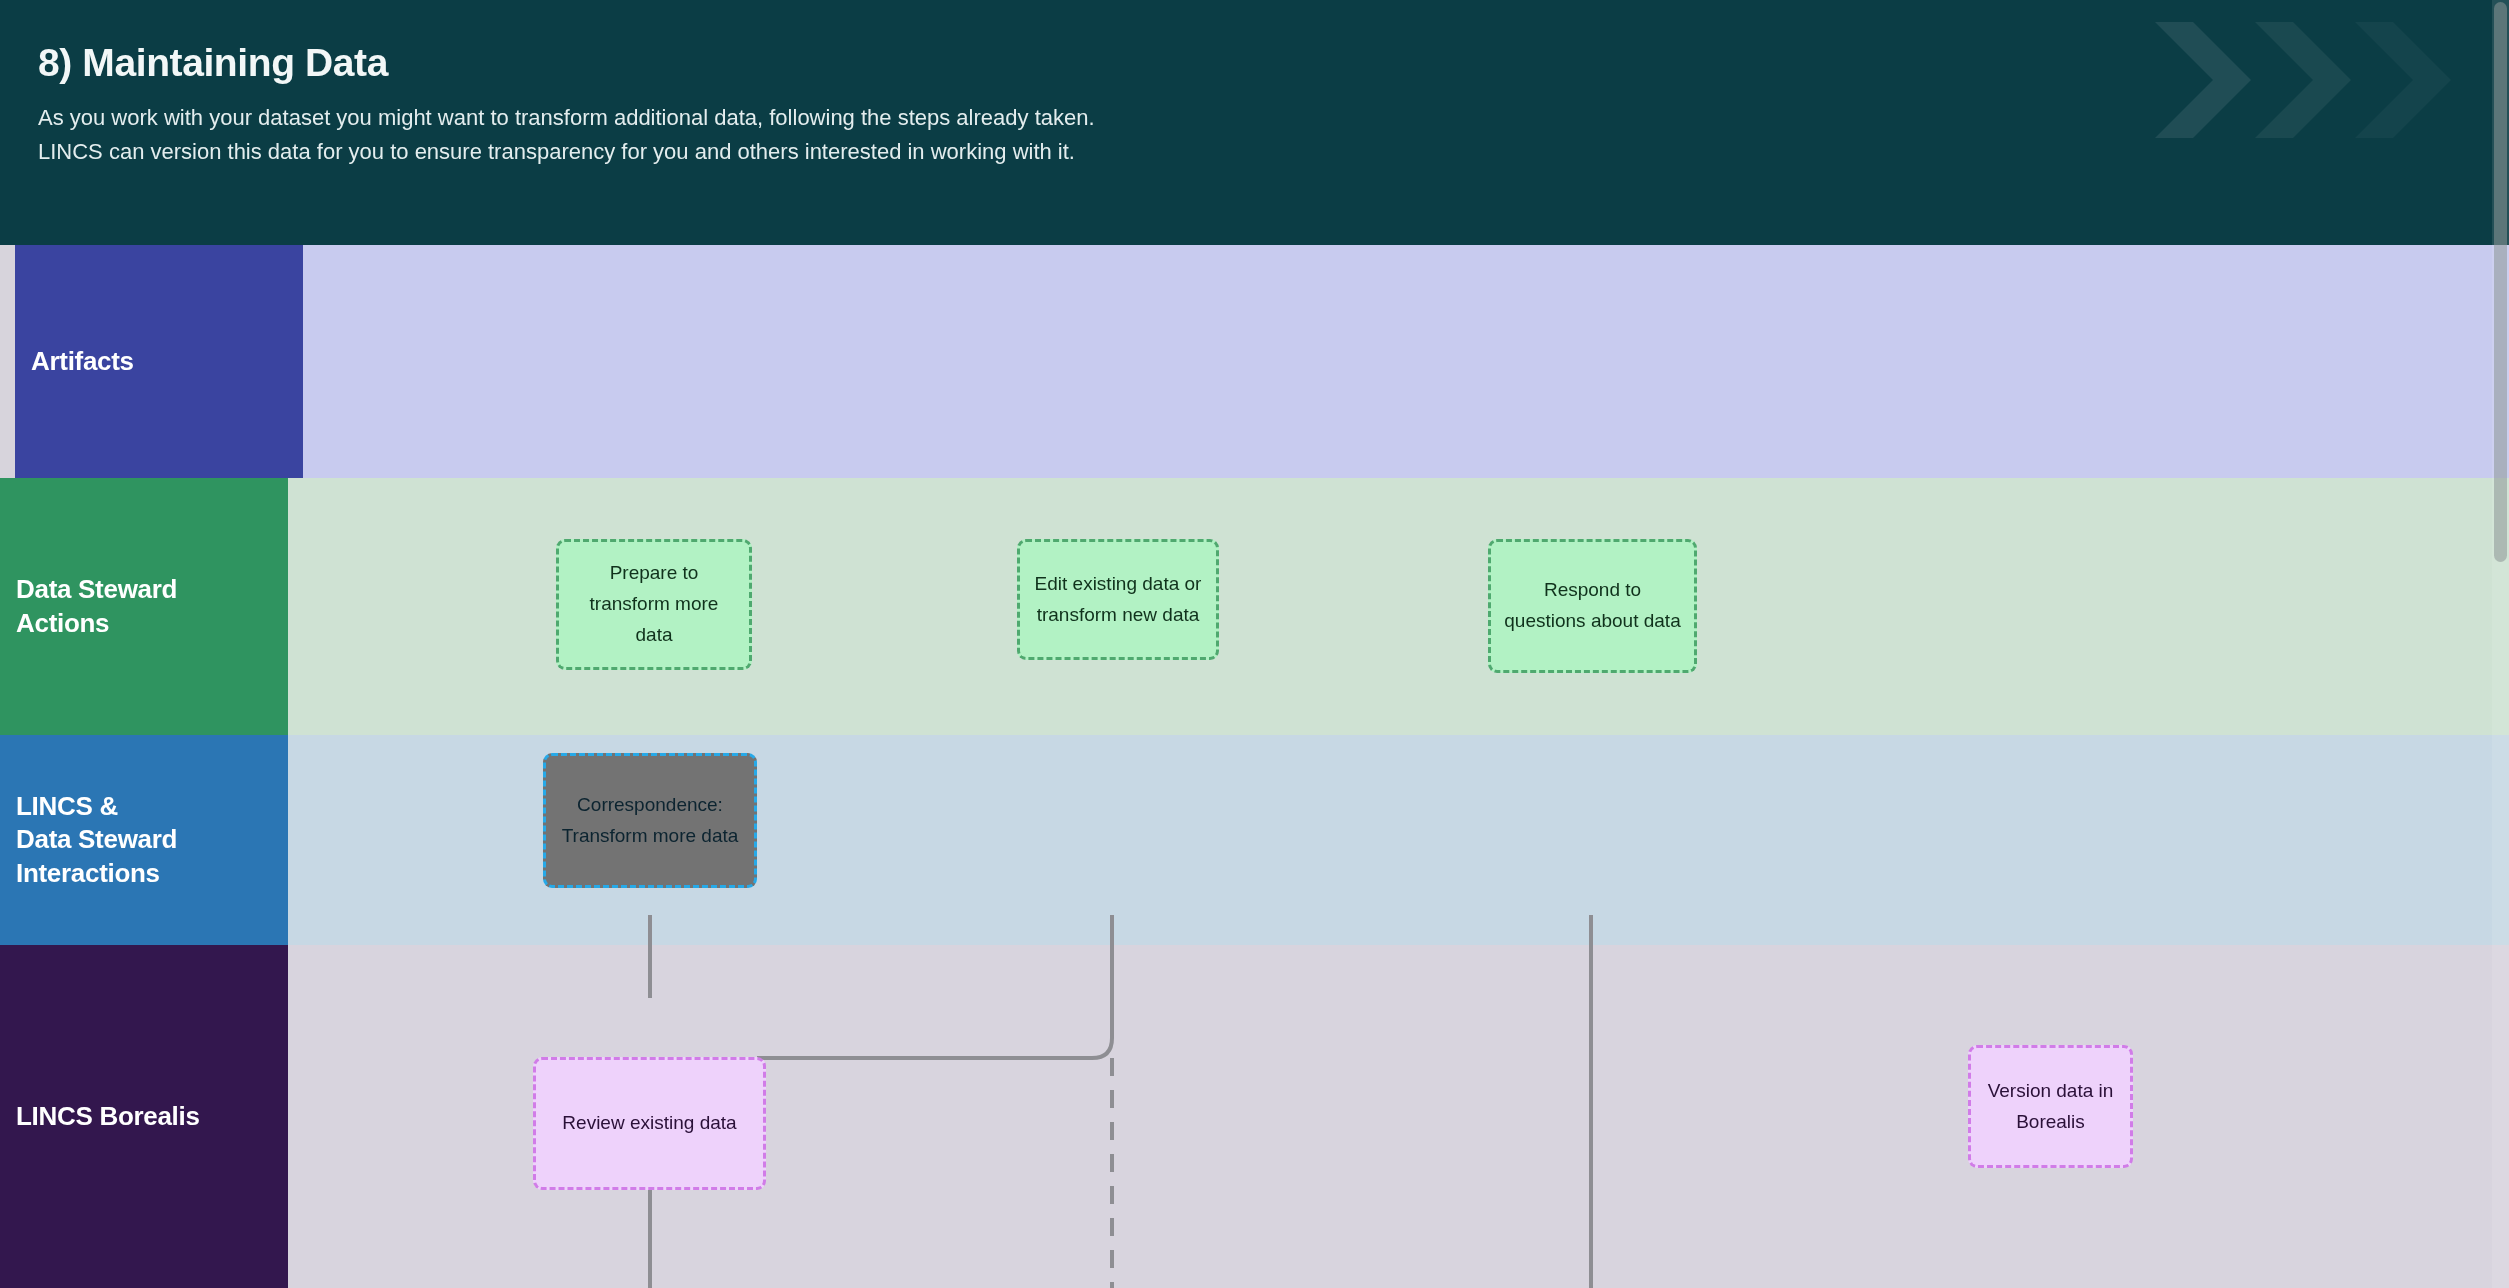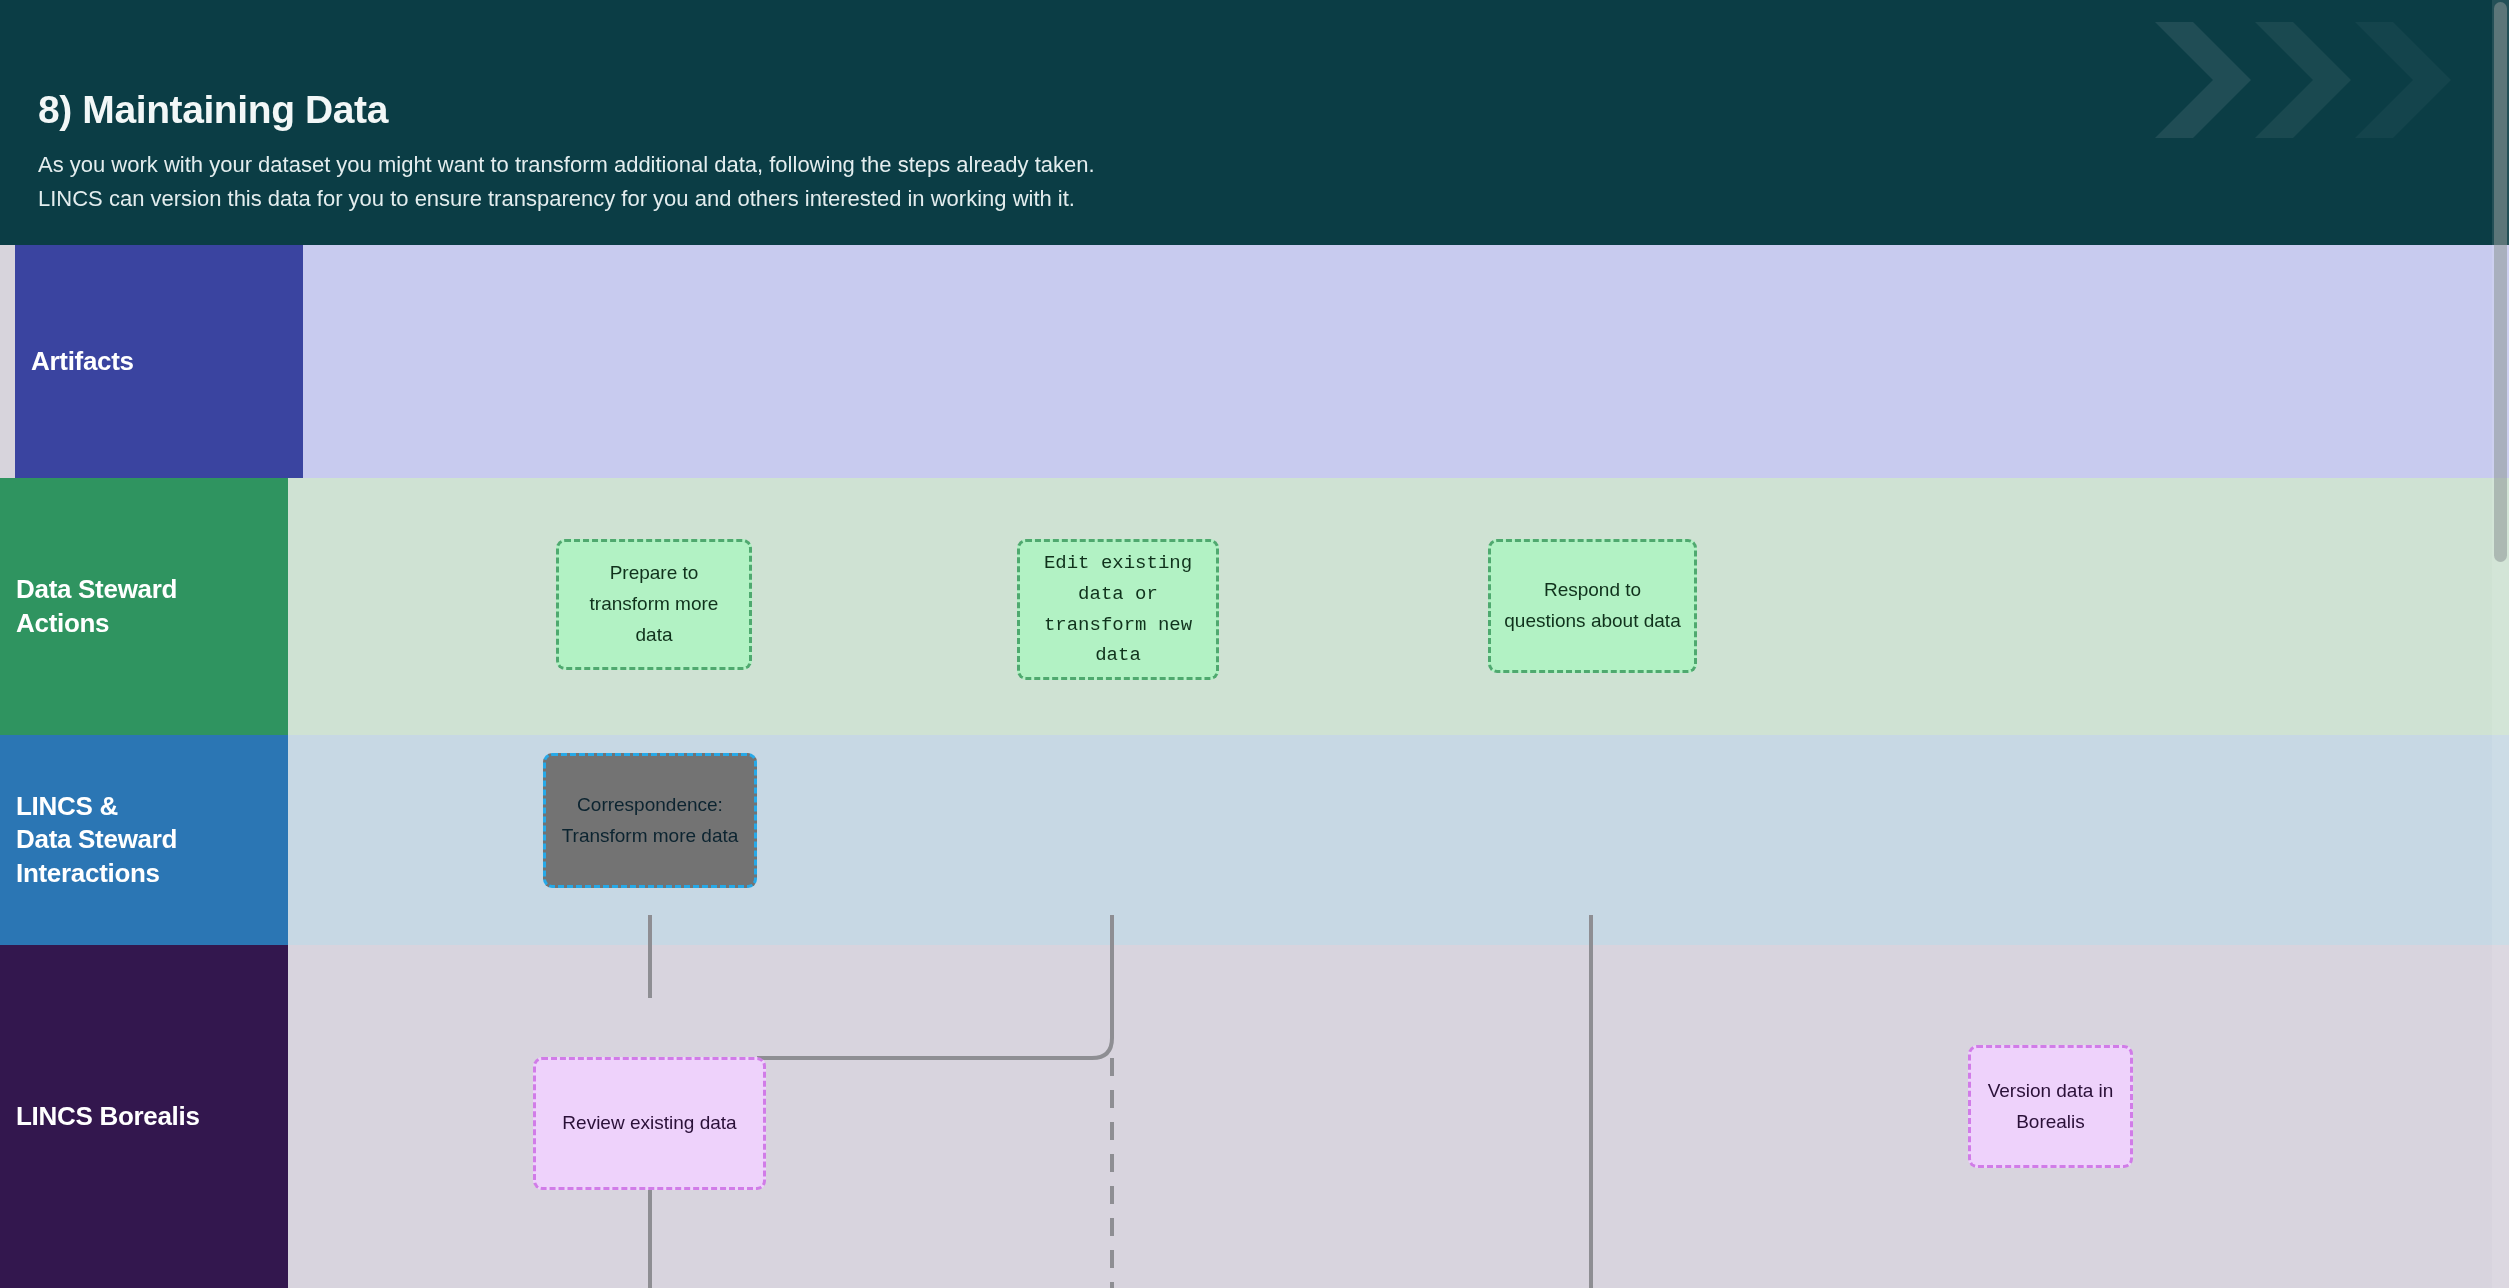--- a/index.html
+++ b/index.html
@@ -33,21 +33,20 @@
     top: 42px;
     z-index: 2;
   }
   .header-title {
     font-size: 39px;
     font-weight: bold;
     color: #f2f7f7;
     letter-spacing: -0.4px;
     line-height: 1.1;
     margin-bottom: 16px;
-    margin-top: 47px;
   }
   .header-sub {
     font-size: 22px;
     color: #e3edee;
     line-height: 1.55;
     font-weight: 400;
   }
   .chevrons {
     position: absolute;
     right: 28px;
@@ -225,21 +224,21 @@
         <path d="M2046 843 L2046 955 Q2046 975 2026 975" stroke-dasharray="18 14"></path>
 
         <path d="M1722 800 L1964 800" stroke-dasharray="18 14"></path>
       </g>
     </svg>
 
     <div class="node node-green" style="left:556px; top:294px; width:196px; height:131px;">
       <span>Prepare to transform more data</span>
     </div>
 
-    <div class="node node-green" style="left:1017px; top:294px; width:202px; height:141px;font-family:Liberation Mono, monospace;">
+    <div class="node node-green" style="left:1017px; top:294px; width:202px; height:121px;">
       <span>Edit existing data or transform new data</span>
     </div>
 
     <div class="node node-green" style="left:1488px; top:294px; width:209px; height:134px;">
       <span>Respond to questions about data</span>
     </div>
 
     <div class="node node-blue" style="left:543px; top:508px; width:214px; height:135px;">
       <span>Correspondence: Transform more data</span>
     </div>

